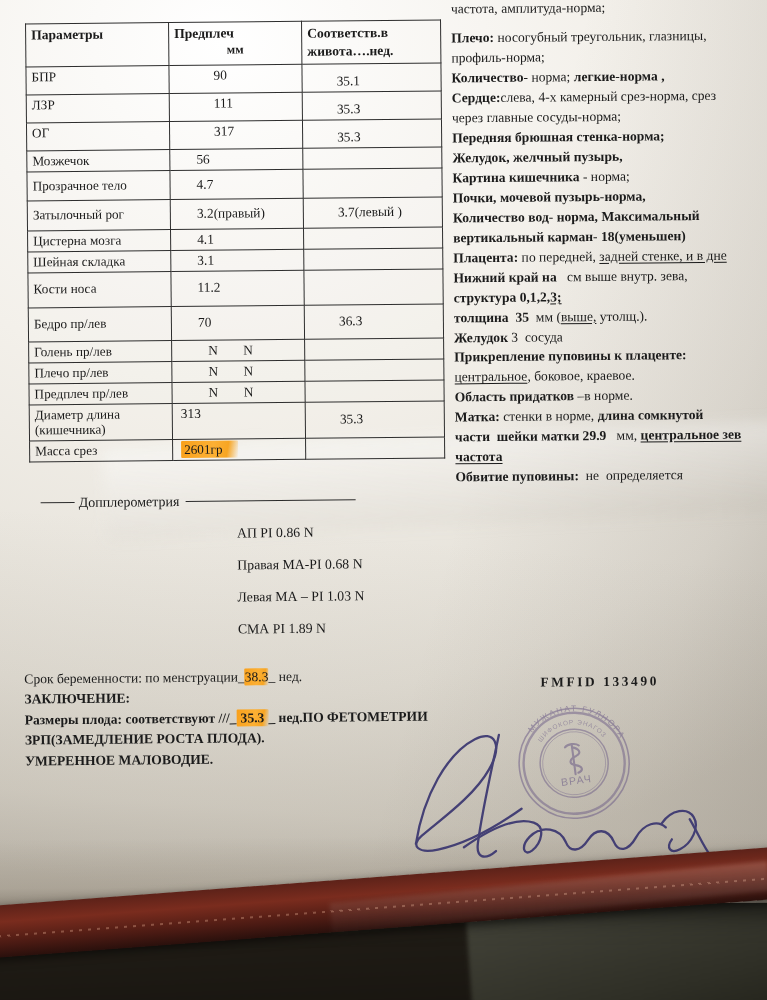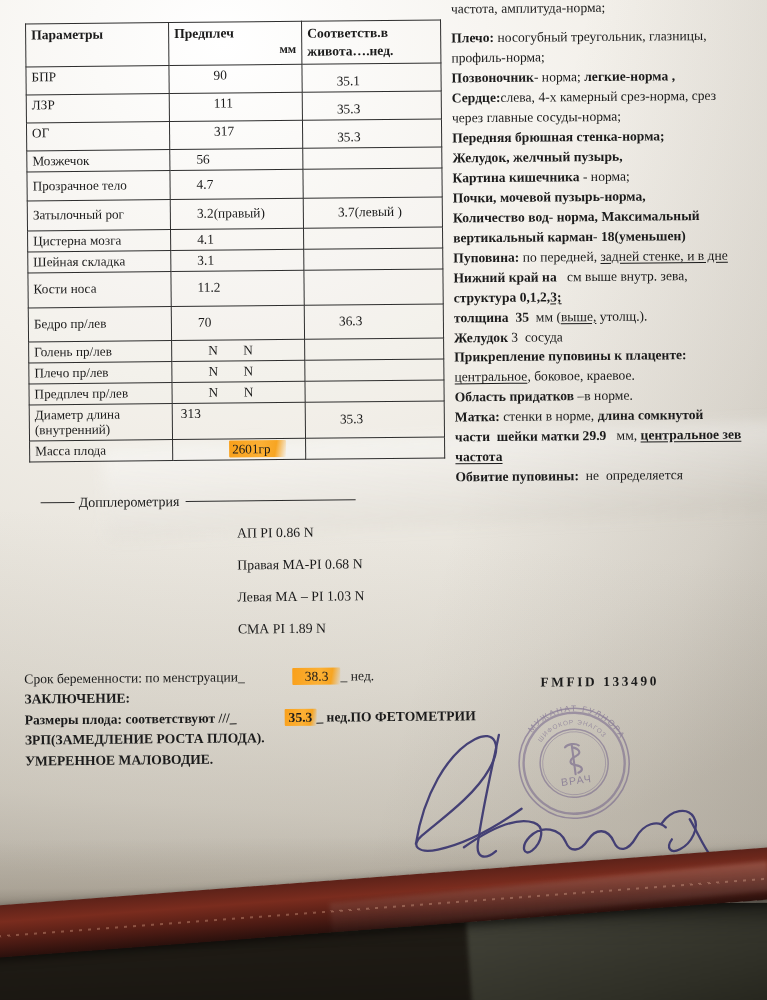--- a/index.html
+++ b/index.html
@@ -138,35 +138,34 @@
     font-weight: bold;
     font-size: 13.6px;
     padding: 3px 5px 4px 5px;
   }
   .col-param  { width: 143px; }
   .col-value  { width: 133px; }
   .col-corr   { width: 139px; }
 
   .th-param   { text-align: left; padding-left: 7px; }
   .th-value   { text-align: center; }
-  .th-value .unit { display: block; text-align: right; font-size: 12.4px; margin-top: 1px; }
+  .th-value .unit { display: block; text-align: center; font-size: 12.4px; margin-top: 1px; }
   .th-corr    { text-align: left; line-height: 1.3; }
 
   td.v { padding-left: 26px; font-size: 13.4px; }
   td.v.center { padding-left: 44px; }
   td.c { padding-left: 34px; font-size: 13.4px; padding-top: 9px; }
   td.nn { padding-left: 36px; letter-spacing: 11px; }
   .row-tall td { padding-top: 6px; padding-bottom: 7px; }
   .row-xtall td { padding-top: 8px; padding-bottom: 10px; }
 
   .hl {
     background: linear-gradient(100deg, #f9a01b 0%, #fcb034 55%, #f7a522 80%, rgba(247,165,34,0.0) 100%);
     padding: 1px 16px 1px 3px;
     border-radius: 1px;
-    margin-left: 48px;
   }
 
   
   .right-col {
     position: absolute;
     left: 455px;
     top: 0px;
     width: 330px;
     font-size: 13.6px;
     line-height: 1.47;
@@ -351,50 +350,50 @@
           <td class="c"></td>
         </tr>
         <tr>
           <td>Предплеч пр/лев</td>
           <td class="v nn">N  N</td>
           <td class="c"></td>
         </tr>
         <tr>
           <td>
             <span>Диаметр длина</span><br>
-            <span>(внутренний)</span>
+            <span>(кишечника)</span>
           </td>
           <td class="v" style="padding-left:8px">313</td>
           <td class="c">35.3</td>
         </tr>
         <tr>
-          <td>Масса плода</td>
+          <td>Масса срез</td>
           <td style="padding-left:8px">
             <span class="hl">2601гр</span>
           </td>
           <td class="c"></td>
         </tr>
       </tbody>
     </table>
 
     <div class="right-col">
       <p>частота, амплитуда-норма;</p>
       <div class="gap"></div>
       <p><b>Плечо:</b> носогубный треугольник, глазницы,</p>
       <p>профиль-норма;</p>
-      <p><b>Позвоночник</b>- норма; <b>легкие-норма ,</b></p>
+      <p><b>Количество</b>- норма; <b>легкие-норма ,</b></p>
       <p><b>Сердце:</b>слева, 4-х камерный срез-норма, срез</p>
       <p>через главные сосуды-норма;</p>
       <p><b>Передняя брюшная стенка-норма;</b></p>
       <p><b>Желудок, желчный пузырь,</b></p>
       <p><b>Картина кишечника</b> - норма;</p>
       <p><b>Почки, мочевой пузырь-норма,</b></p>
       <p><b>Количество вод- норма, Максимальный</b></p>
       <p><b>вертикальный карман- 18(уменьшен)</b></p>
-      <p><b>Пуповина:</b> по передней, <span class="u">задней стенке, и в дне</span></p>
+      <p><b>Плацента:</b> по передней, <span class="u">задней стенке, и в дне</span></p>
       <p><b>Нижний край на</b>&nbsp;&nbsp;&nbsp;см выше внутр. зева,</p>
       <p><b>структура 0,1,2,<span class="u">3;</span></b></p>
       <p><b>толщина&nbsp; 35</b>&nbsp; мм (<span class="u">выше,</span> утолщ.).</p>
       <p><b>Желудок</b> 3&nbsp; сосуда</p>
       <p><b>Прикрепление пуповины к плаценте:</b></p>
       <p><span class="u">центральное</span>, боковое, краевое.</p>
       <p><b>Область придатков</b> –в норме.</p>
       <p><b>Матка:</b> стенки в норме, <b>длина сомкнутой</b></p>
       <p><b>части&nbsp; шейки матки 29.9</b>&nbsp;&nbsp; мм, <b class="u">центральное зев</b></p>
       <p><b class="u">частота</b></p>
@@ -405,21 +404,21 @@
       <span class="dop-head">
         <span class="lead-rule"></span><span>Допплерометрия</span><span class="trail-rule"></span>
       </span>
       <div class="dop-line">АП  PI  0.86  N</div>
       <div class="dop-line">Правая  МА-PI 0.68   N</div>
       <div class="dop-line">Левая  МА – PI  1.03 N</div>
       <div class="dop-line">СМА  PI  1.89 N</div>
     </div>
 
     <div class="conclusion">
-      <p><span>Срок беременности: по  менструации</span>_<span class="hl" style="padding:1px 12px">38.3</span>_ <span>нед.</span></p>
+      <p><span>Срок беременности: по  менструации</span>_<span class="hl" style="padding:1px 0">38.3</span>_ <span>нед.</span></p>
       <p class="bold">ЗАКЛЮЧЕНИЕ:</p>
       <p class="bold"><span>Размеры плода: соответствуют ///</span>_<span class="hl" style="padding:1px 4px">35.3</span>_ <span>нед.</span><span>ПО ФЕТОМЕТРИИ</span></p>
       <p class="bold">ЗРП(ЗАМЕДЛЕНИЕ РОСТА ПЛОДА).</p>
       <p class="bold">УМЕРЕННОЕ МАЛОВОДИЕ.</p>
     </div>
 
     <div class="fmfid">FMFID 133490</div>
 
     <div class="stamp">
       <svg width="126" height="126" viewBox="0 0 126 126" aria-hidden="true">

